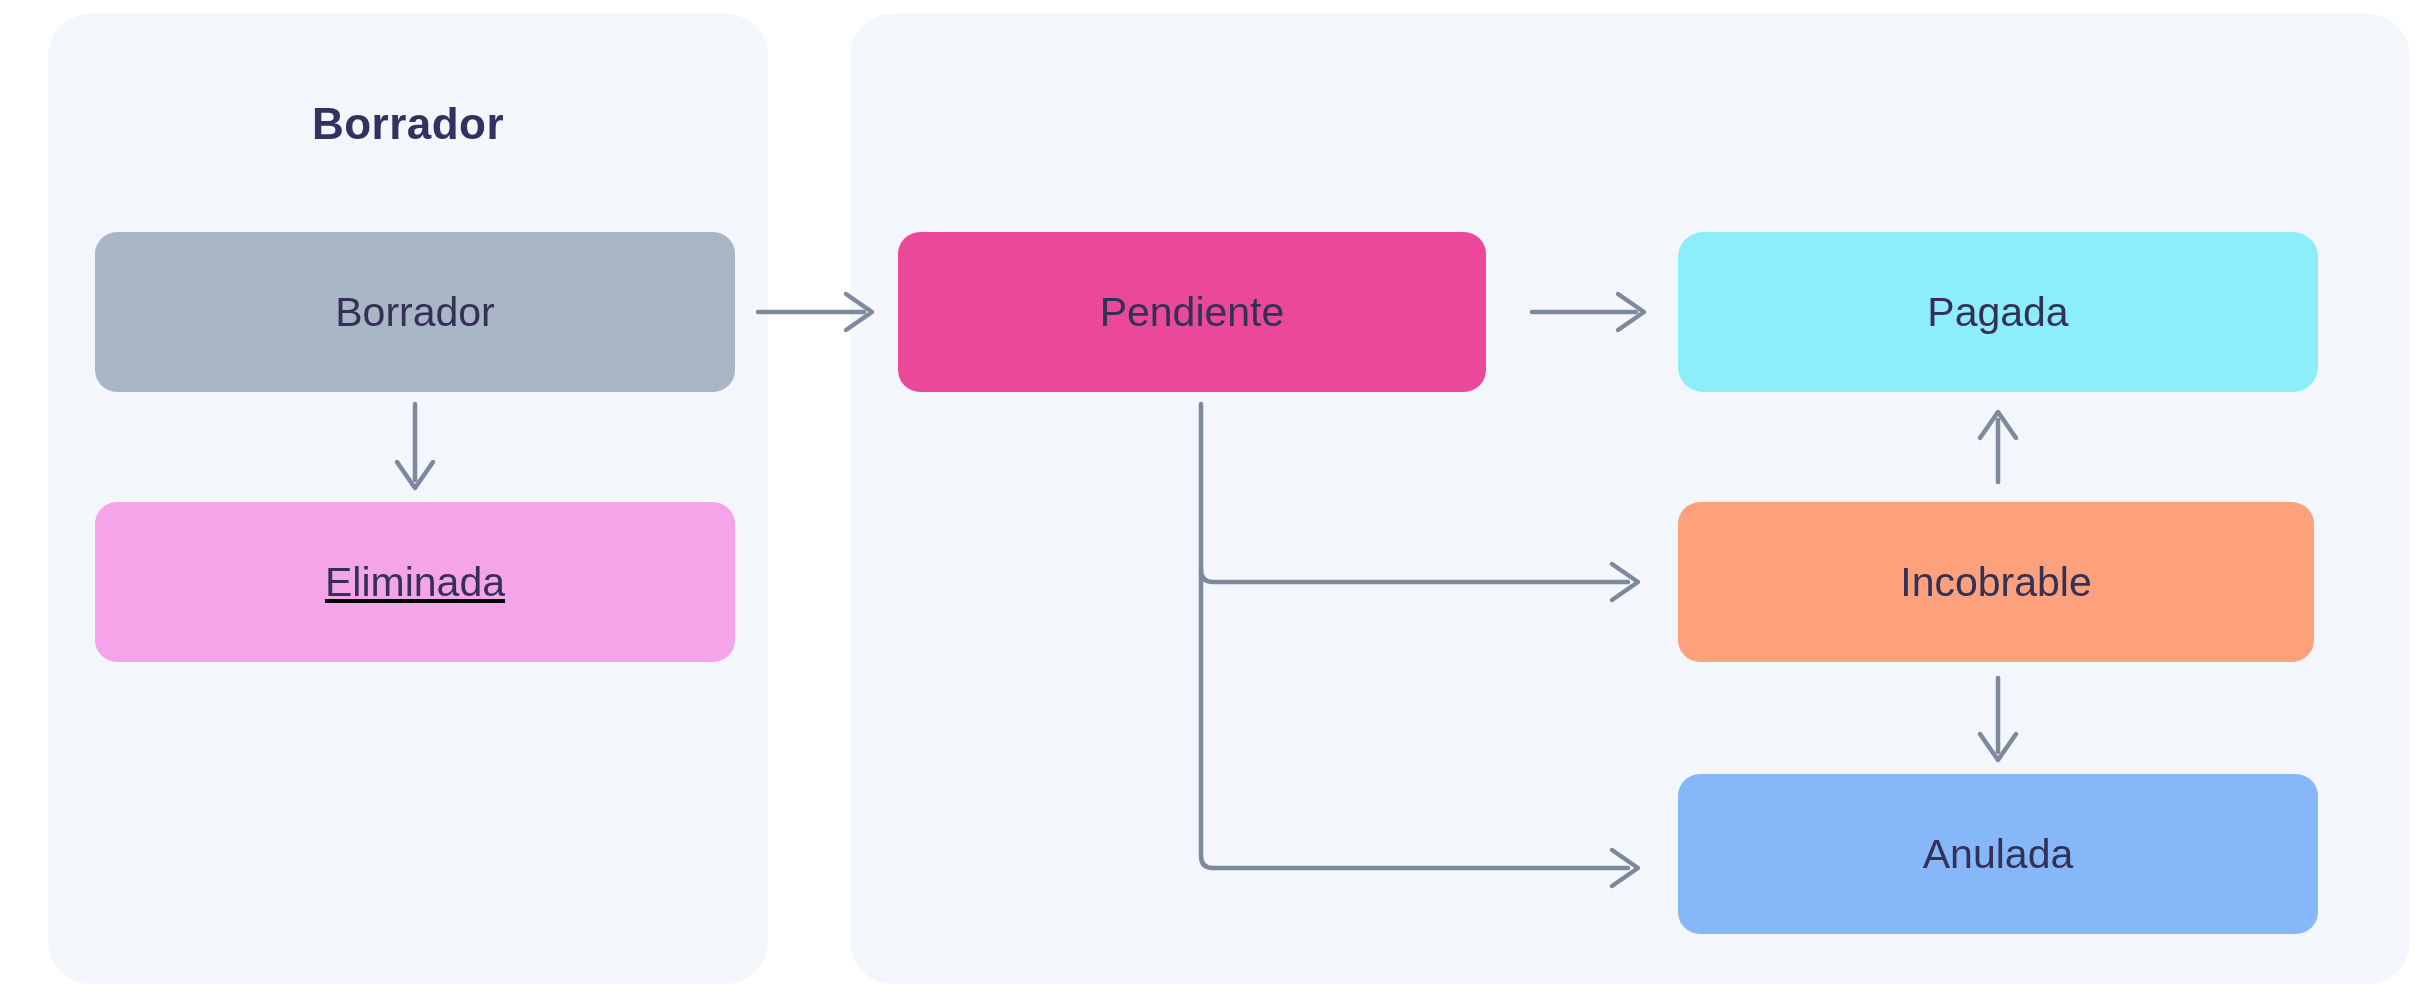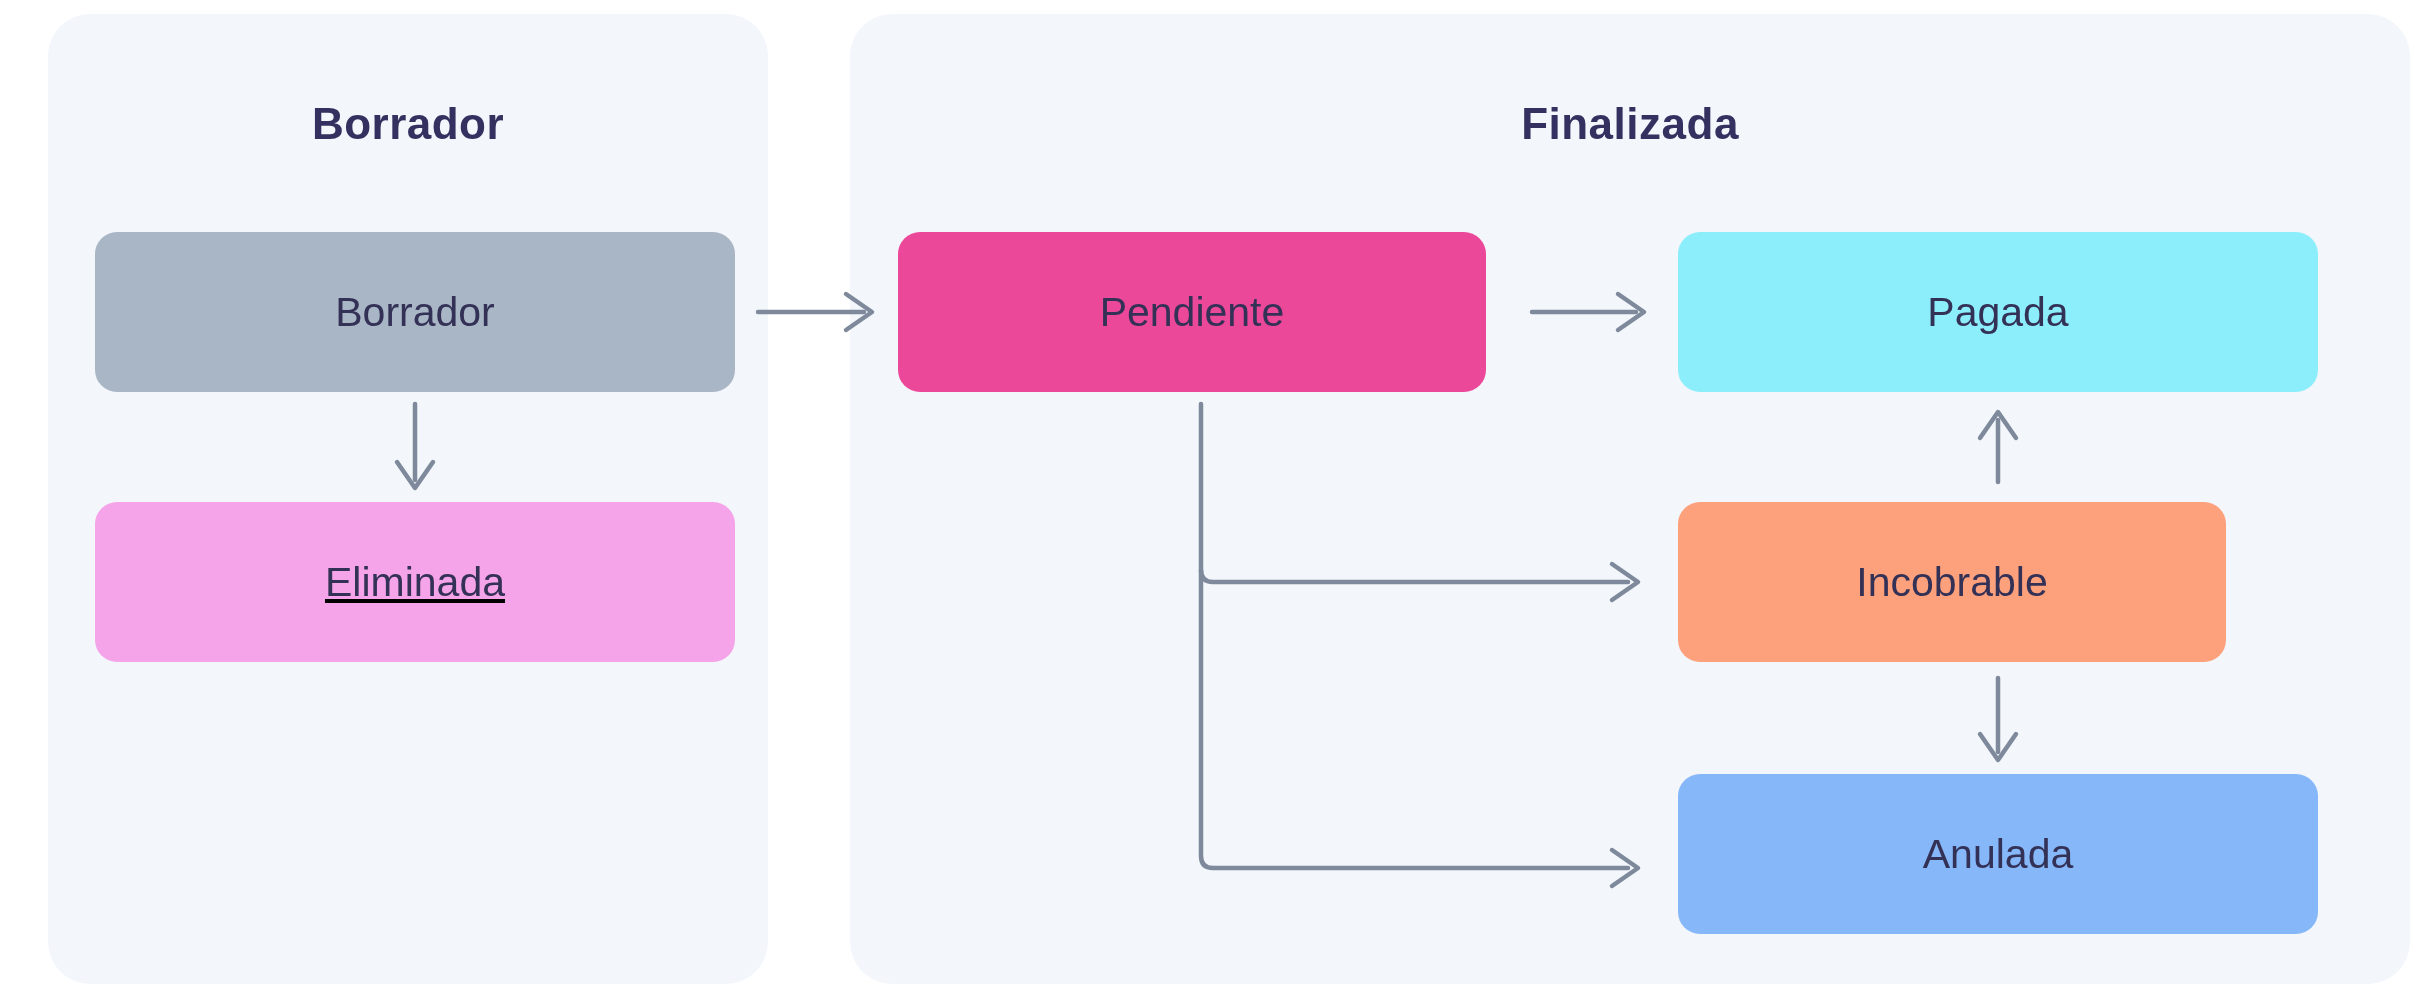--- a/index.html
+++ b/index.html
@@ -65,21 +65,20 @@
 </style>
 </head>
 <body>
 
 <div class="canvas">
 
   <div class="panel" style="left:48px; width:720px;"></div>
   <div class="panel" style="left:850px; width:1560px;"></div>
 
   <div class="panel-title" style="left:48px; width:720px;">Borrador</div>
-  <div class="panel-title" style="left:850px; width:1560px;">Finalizada</div>
 
   <svg class="connectors" viewBox="0 0 2424 998" style="color: rgb(126, 138, 155);">
 
     <path d="M415,404 V480"></path>
     <path d="M397,462 L415,488 L433,462"></path>
 
     <path d="M758,312 H864"></path>
     <path d="M846,294 L872,312 L846,330"></path>
 
     <path d="M1532,312 H1636"></path>
@@ -103,25 +102,25 @@
   </div>
 
   <div class="node" style="left: 95px; top: 502px; width: 640px; background-color: rgb(245, 164, 233); text-decoration: underline;">
     <span class="node-label">Eliminada</span>
   </div>
 
   <div class="node" style="left: 898px; top: 232px; width: 588px; background-color: #ec4899;">
     <span class="node-label">Pendiente</span>
   </div>
 
-  <div class="node" style="left: 1678px; top: 232px; width: 640px; background-color: rgb(141, 238, 251);">
+  <div class="node" style="left: 1678px; top: 232px; width: 640px; background-color: rgb(141, 238, 251); border-radius: 25px;">
     <span class="node-label">Pagada</span>
   </div>
 
-  <div class="node" style="left: 1678px; top: 502px; width: 548px; background-color: rgb(253, 161, 125);">
+  <div class="node" style="left: 1678px; top: 502px; width: 636px; background-color: rgb(253, 161, 125);">
     <span class="node-label">Incobrable</span>
   </div>
 
   <div class="node" style="left: 1678px; top: 774px; width: 640px; background-color: rgb(133, 183, 249);">
     <span class="node-label">Anulada</span>
   </div>
 
 </div>
 
 </body></html>

